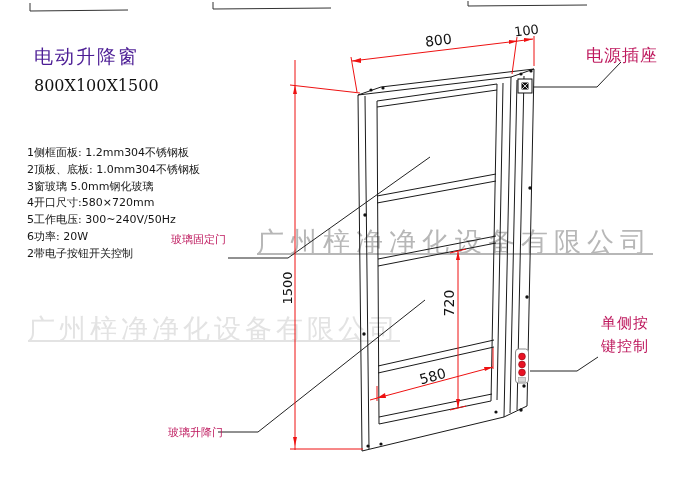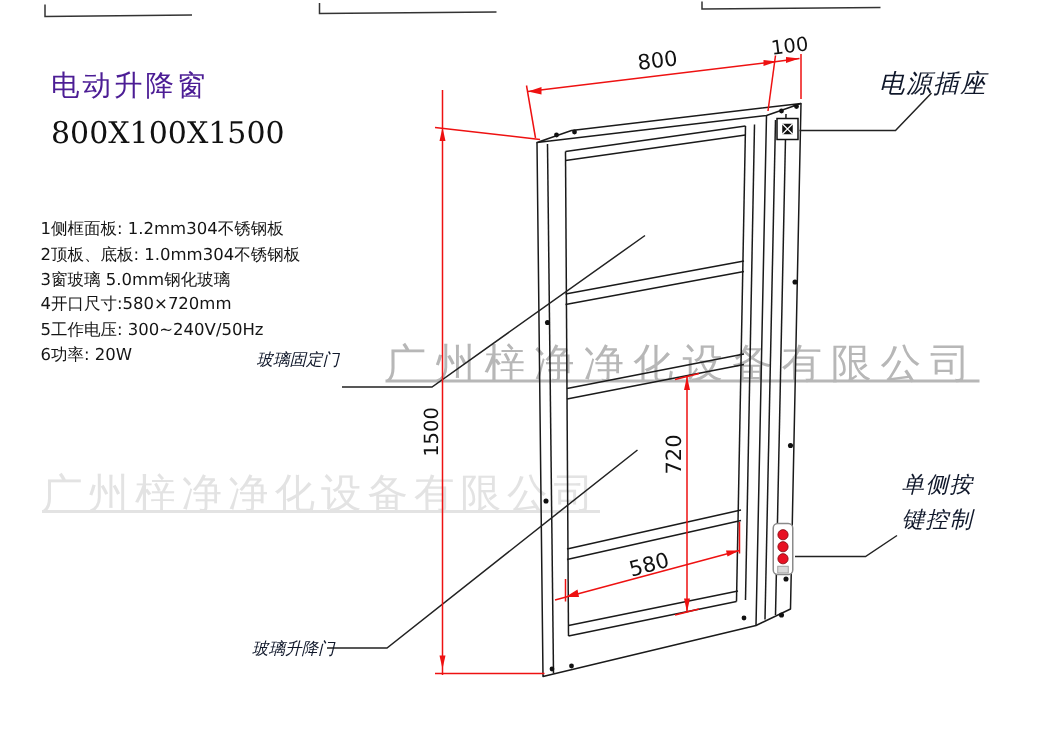--- a/index.html
+++ b/index.html
@@ -5,25 +5,25 @@
   html,body{margin:0;padding:0;}
   body{
     width:700px;height:494px;position:relative;overflow:hidden;
     background:#ffffff;font-family:"DejaVu Sans",sans-serif;color:#000;
   }
   .abs{position:absolute;}
   
   .title-product{left:34px;top:44px;font-family:"DejaVu Serif",serif;
     font-size:19px;letter-spacing:2px;color:#4c1d95;}
   .title-size{left:34px;top:76px;font-family:"DejaVu Serif",serif;
-    font-size:20px;color:#111;}
+    font-size:16px;color:#111;}
   
   .specs{left:27px;top:145px;font-size:11px;line-height:16.8px;color:#151515;white-space:nowrap;}
   
-  .callout{color:#0f172a;white-space:nowrap;font-style:italic;}
+  .callout{color:#be185d;white-space:nowrap;}
   .callout-power{left:586px;top:44px;font-size:17px;letter-spacing:1px;}
   .callout-button{left:601px;top:312px;font-size:15px;line-height:23px;letter-spacing:1px;}
   .callout-fixed{left:171px;top:232px;font-size:11px;}
   .callout-lift{left:168px;top:425px;font-size:11px;}
   
   .wm{font-size:27px;letter-spacing:6px;white-space:nowrap;text-decoration:underline;}
   .wm1{left:257px;top:224px;color:#b7b7b7;}
   .wm2{left:28px;top:311px;color:#e3e3e3;letter-spacing:4px;}
   svg.drawing{left:0;top:0;z-index:2;}
   .layer-text{z-index:3;}
@@ -153,20 +153,21 @@
 <div class="abs layer-text title-product">电动升降窗</div>
 <div class="abs layer-text title-size">800X100X1500</div>
 
 <div class="abs layer-text specs">
   <div>1侧框面板: 1.2mm304不锈钢板</div>
   <div>2顶板、底板: 1.0mm304不锈钢板</div>
   <div>3窗玻璃 5.0mm钢化玻璃</div>
   <div>4开口尺寸:580×720mm</div>
   <div>5工作电压: 300~240V/50Hz</div>
   <div>6功率: 20W</div>
+  <div>2带电子按钮开关控制</div>
 </div>
 
 <div class="abs layer-text callout callout-power">电源插座</div>
 
 <div class="abs layer-text callout callout-button">
   <div>单侧按</div>
   <div>键控制</div>
 </div>
 
 <div class="abs layer-text callout callout-fixed">玻璃固定门</div>

